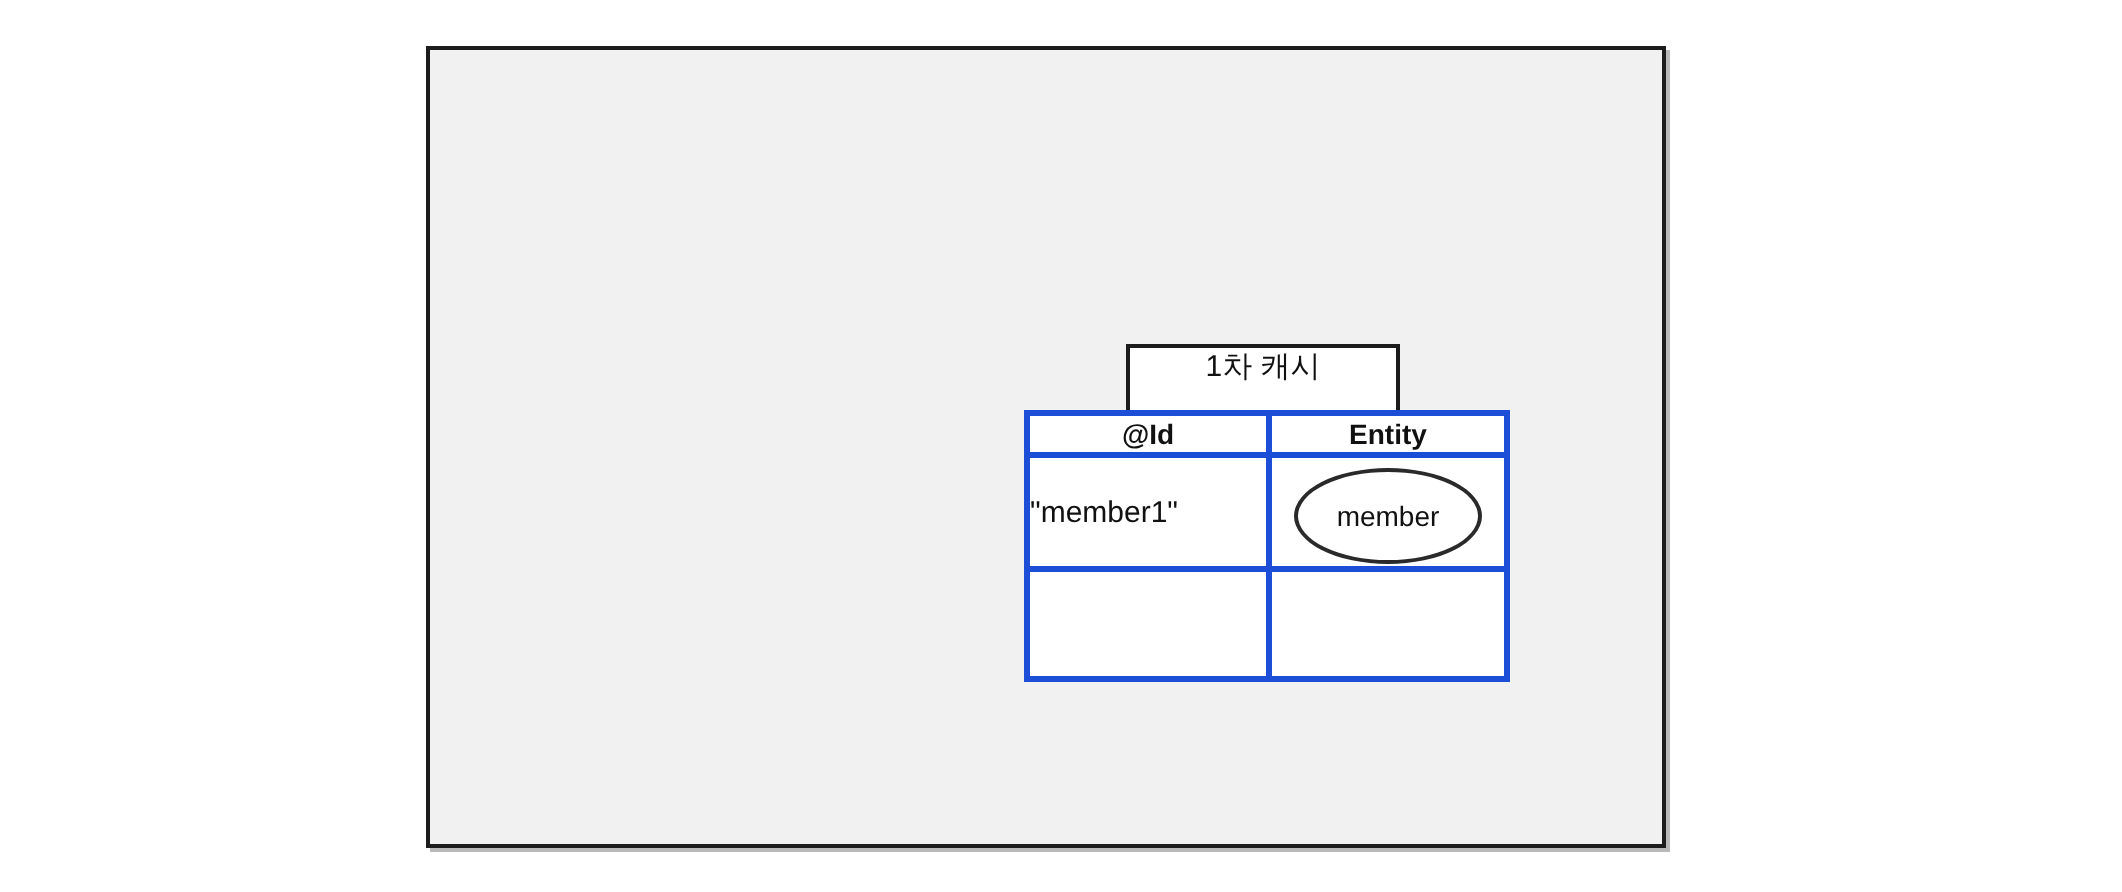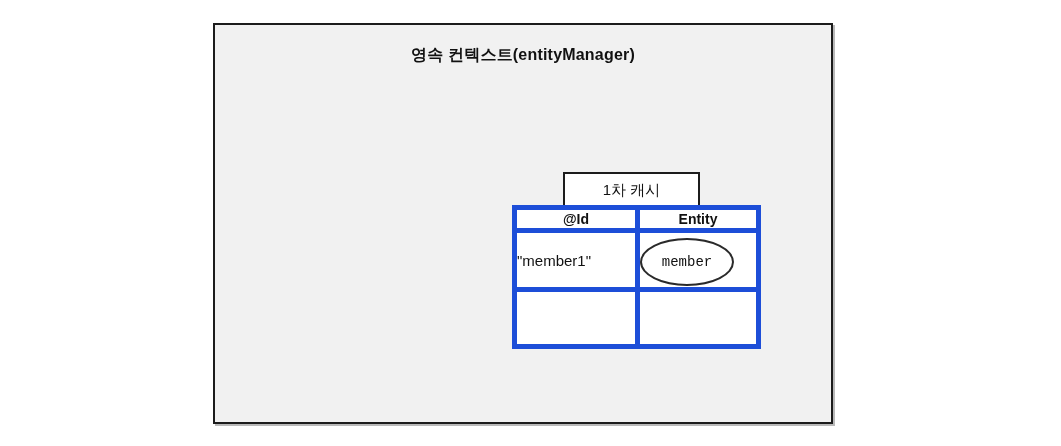--- a/index.html
+++ b/index.html
@@ -39,36 +39,36 @@
   .cache-tab {
     position: absolute;
     left: 348px;
     top: 147px;
     width: 133px;
     height: 33px;
     background: #ffffff;
     border: 2px solid #1c1c1c;
     border-bottom: none;
     display: flex;
-    align-items: center;
+    align-items: flex-start;
     justify-content: center;
     font-size: 15px;
     color: #111111;
   }
   .cache-table {
     position: absolute;
     left: 297px;
     top: 180px;
     width: 234px;
     border-collapse: collapse;
     background: #ffffff;
     table-layout: fixed;
   }
   .cache-table td, .cache-table th {
-    border: 5px solid #1d4ed8;
+    border: 3px solid #1d4ed8;
     background: #ffffff;
     color: #111111;
     padding: 0;
     overflow: hidden;
   }
   .cache-table th {
     height: 18px;
     font-size: 14px;
     font-weight: bold;
     text-align: center;
@@ -77,22 +77,21 @@
   .col-id { width: 118px; }
   .col-entity { width: 116px; margin-top: 40px; }
   .row-data td { height: 54px; vertical-align: middle; }
   .row-empty td { height: 52px; }
   .cell-id {
     font-size: 15px;
     text-align: left;
     padding-left: 6px;
   }
   .cell-entity {
-    text-align: left;
-    font-family: Liberation Mono, monospace;
+    text-align: center;
   }
   .entity-oval {
     display: inline-flex;
     align-items: center;
     justify-content: center;
     width: 90px;
     height: 44px;
     margin-top: 3px;
     border: 2px solid #2a2a2a;
     border-radius: 50%;
@@ -100,21 +99,20 @@
     font-size: 14px;
     color: #111111;
   }
 </style>
 </head>
 <body>
 
 <div class="canvas">
   <div class="outer-box">
 
-    <div class="diagram-title">영속 컨텍스트(entityManager)</div>
 
     <div class="cache-tab">
       <span>1차 캐시</span>
     </div>
 
     <table class="cache-table">
       <thead>
         <tr>
           <th class="col-id">@Id</th>
           <th class="col-entity">Entity</th>

